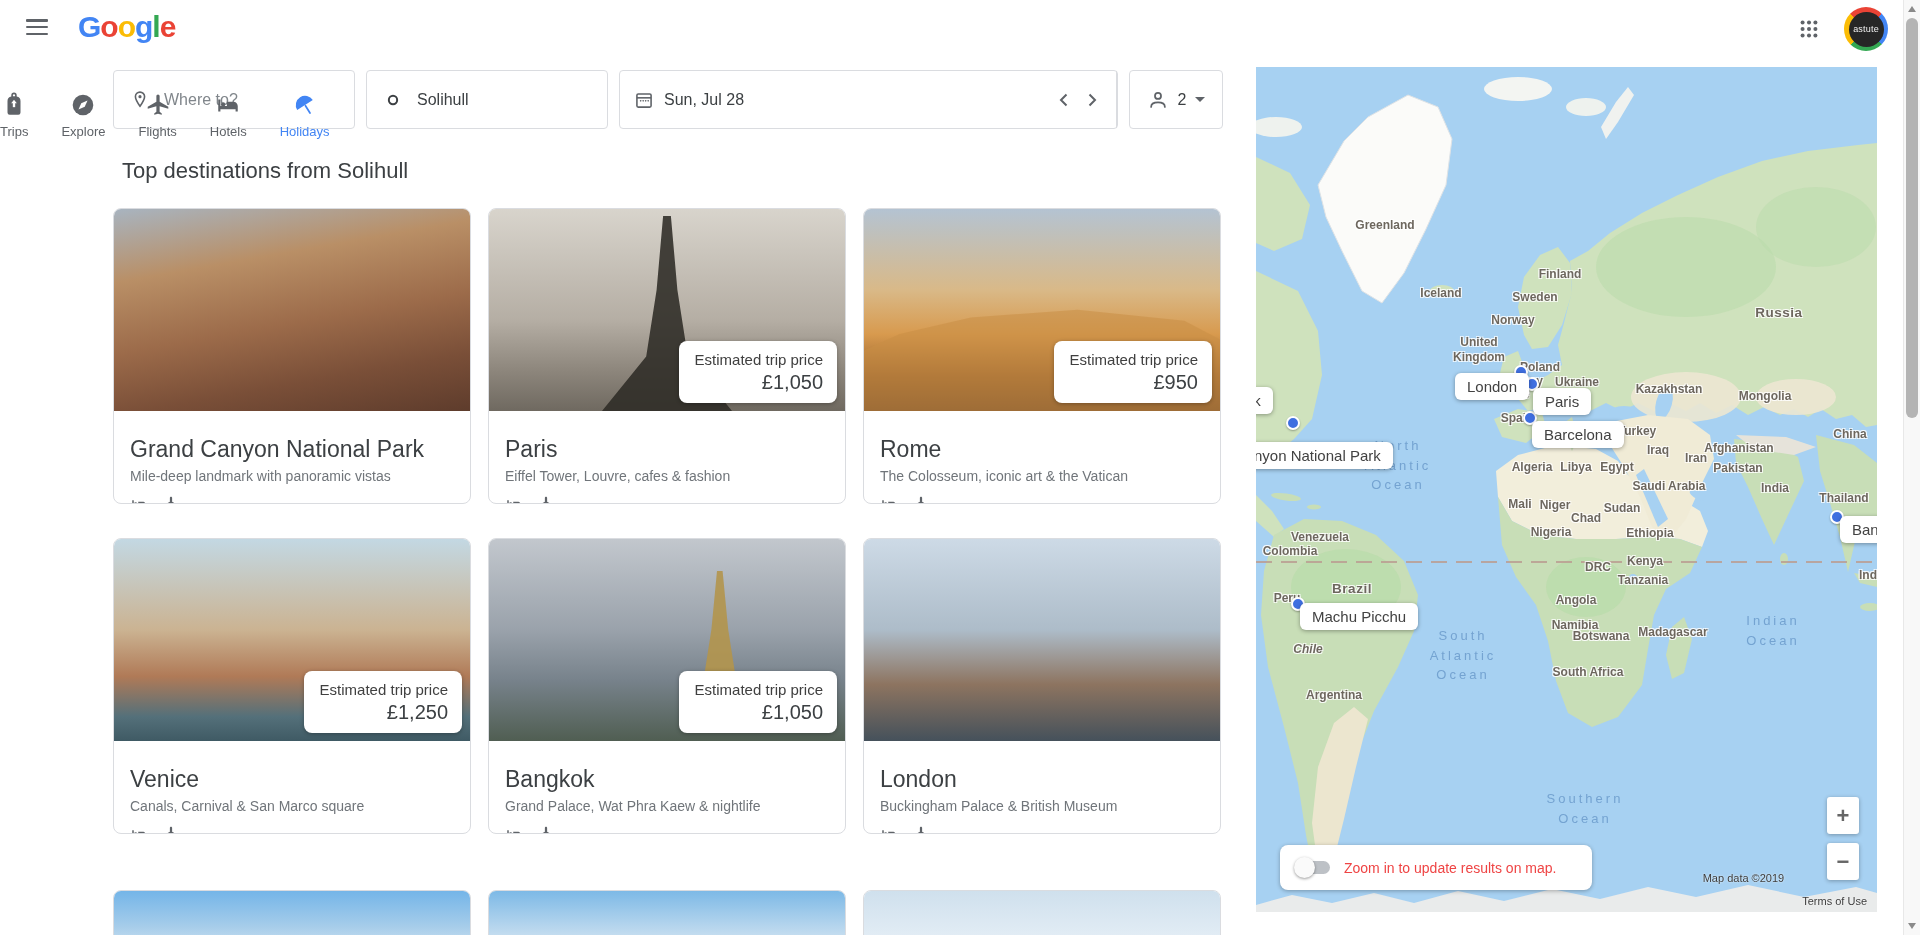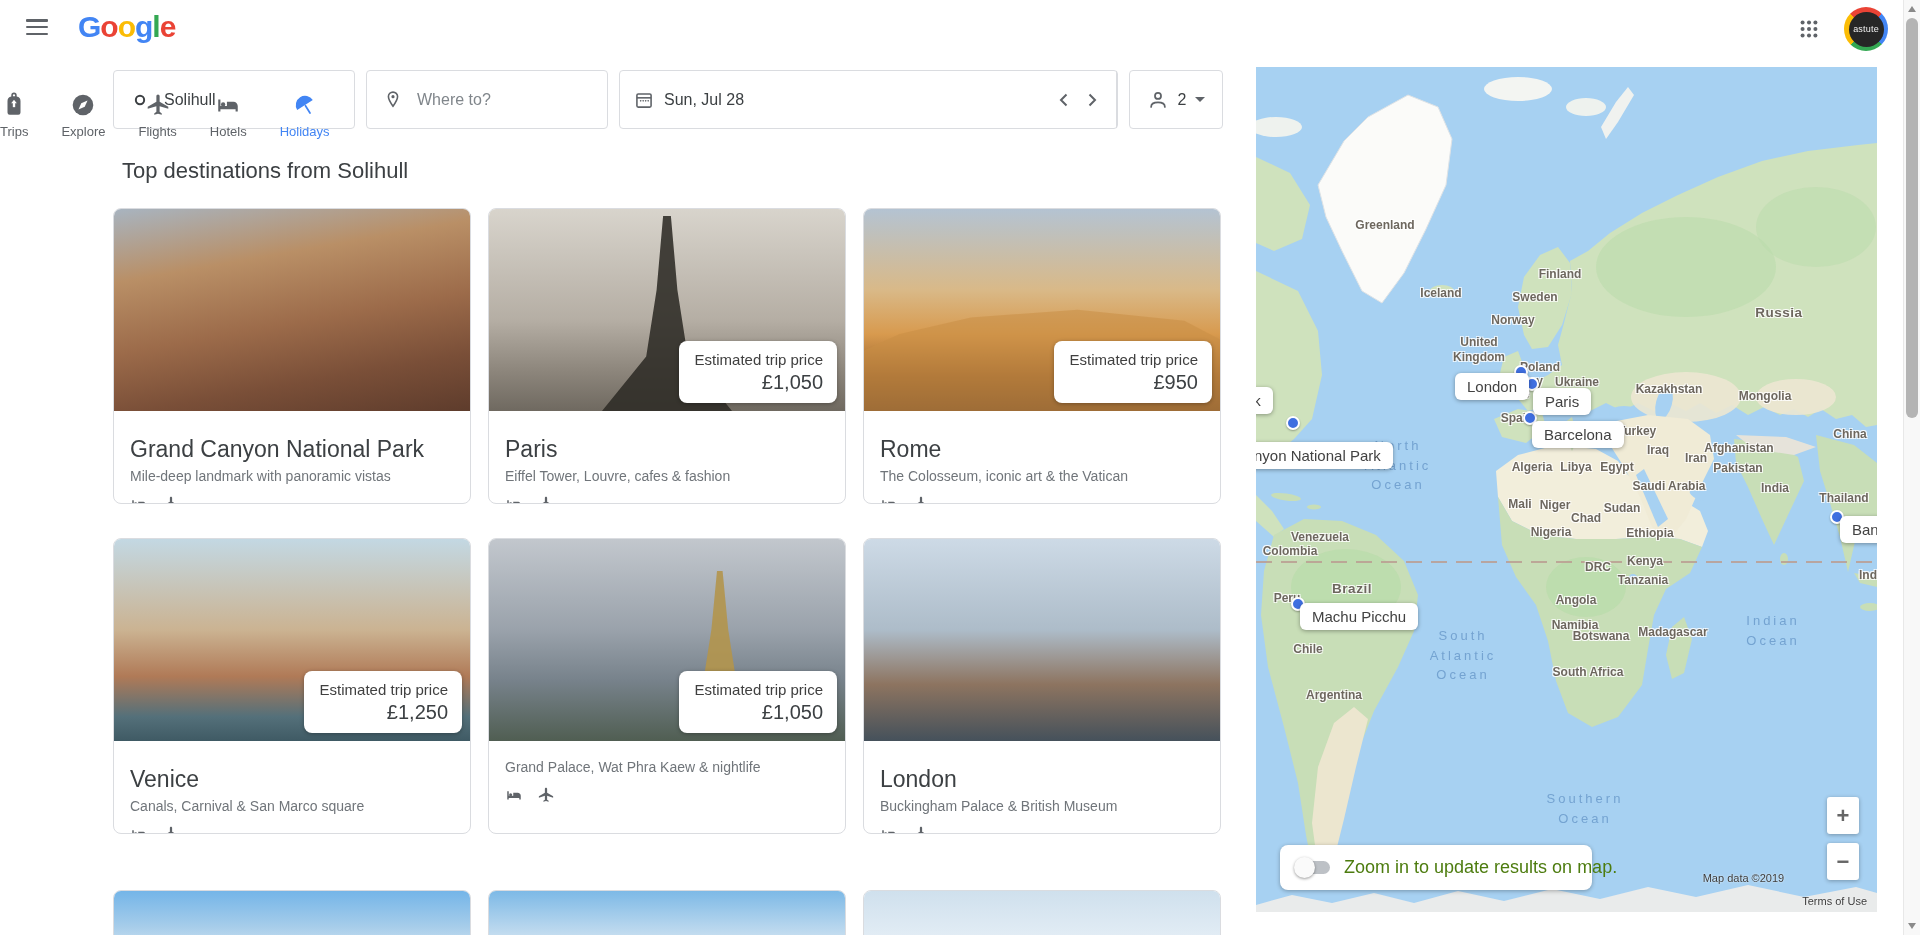--- a/index.html
+++ b/index.html
@@ -76,21 +76,21 @@
   .map-overlay { position:absolute; inset:0; }
   .country-label { position:absolute; transform:translate(-50%,-50%); font-size:12px; font-weight:700; color:#6d675e; white-space:pre-line; text-align:center; line-height:1.25;
     text-shadow:-1px -1px 0 rgba(255,255,255,.8),1px -1px 0 rgba(255,255,255,.8),-1px 1px 0 rgba(255,255,255,.8),1px 1px 0 rgba(255,255,255,.8); z-index:1; }
   .country-label.big { font-size:13.5px; letter-spacing:.5px; }
   .ocean-label { position:absolute; transform:translate(-50%,-50%); font-size:13px; color:#74a3d1; letter-spacing:3px; white-space:pre-line; text-align:center; line-height:1.5; z-index:1; }
   .map-marker { position:absolute; transform:translate(-50%,-50%); width:14px; height:14px; border-radius:50%; background:#3f6fe0; border:2.5px solid #fff; box-shadow:0 1px 2px rgba(0,0,0,.3); cursor:pointer; z-index:3; }
   .map-pill { position:absolute; background:#fff; border-radius:6px; box-shadow:0 1px 4px rgba(0,0,0,.35); padding:5px 12px; font-size:15px; color:#424242; white-space:nowrap; cursor:pointer; z-index:4; }
   .map-toggle { position:absolute; left:24px; top:778px; width:312px; height:45px; background:#fff; border-radius:8px; box-shadow:0 1px 4px rgba(0,0,0,.3); display:flex; align-items:center; gap:14px; padding:0 16px; z-index:5; }
   .switch { position:relative; width:34px; height:13px; border-radius:7px; background:#bdc1c6; cursor:pointer; flex:none; }
   .switch-knob { position:absolute; left:-2px; top:-4px; width:21px; height:21px; border-radius:50%; background:#fafafa; box-shadow:0 1px 3px rgba(0,0,0,.4); }
-  .map-toggle-label { font-size:18px; color:#4d7c0f; white-space:nowrap; }
+  .map-toggle-label { font-size:14px; color:#ef4444; white-space:nowrap; }
   .zoom-btn { position:absolute; left:571px; width:32px; height:37px; background:#fff; border:none; border-radius:3px; box-shadow:0 1px 4px rgba(0,0,0,.3); color:#666; font-size:22px; font-weight:700; cursor:pointer; z-index:5; line-height:1; }
   .zoom-in { top:730px; }
   .zoom-out { top:776px; }
   .map-attribution { position:absolute; right:10px; bottom:5px; display:flex; gap:18px; font-size:11px; color:#3c3c3c; z-index:5;
     text-shadow:0 0 2px rgba(255,255,255,.9); }
   .terms-link { cursor:pointer;margin-top:23px; }
 
   
   .scrollbar { position:absolute; right:0; top:0; width:17px; height:935px; background:#f8f8f8; border-left:1px solid #e8e8e8; z-index:60; }
   .sb-arrow { position:absolute; left:4px; width:0; height:0; border-left:4.5px solid transparent; border-right:4.5px solid transparent; cursor:pointer; }
@@ -174,36 +174,36 @@
             <path d="M3.5 12a8.5 8.5 0 0 1 17 0z"></path>
             <rect x="11.2" y="12" width="1.6" height="9.5" rx=".8"></rect>
           </g>
         </svg>
       </span>
     <span class="nav-label">Holidays</span>
   </div>
 </nav>
 
 <section class="searchbar">
-  <div class="field field-origin">
-    <span>
-        <svg width="20" height="20" viewBox="0 0 24 24">
-          <circle cx="12" cy="12" r="5" fill="none" stroke="#3c4043" stroke-width="2.4"></circle>
-        </svg>
-      </span>
-    <span class="field-text">Solihull</span>
-  </div>
   <div class="field field-dest">
     <span>
         <svg width="20" height="20" viewBox="0 0 24 24">
           <path d="M12 2.5c-3 0-5.5 2.4-5.5 5.4 0 4 5.5 11.6 5.5 11.6s5.5-7.6 5.5-11.6c0-3-2.5-5.4-5.5-5.4z" fill="none" stroke="#5f6368" stroke-width="1.9"></path>
           <circle cx="12" cy="8" r="1.9" fill="#5f6368"></circle>
         </svg>
       </span>
     <span class="field-text placeholder">Where to?</span>
+  </div>
+  <div class="field field-origin">
+    <span>
+        <svg width="20" height="20" viewBox="0 0 24 24">
+          <circle cx="12" cy="12" r="5" fill="none" stroke="#3c4043" stroke-width="2.4"></circle>
+        </svg>
+      </span>
+    <span class="field-text">Solihull</span>
   </div>
   <div class="field field-dates">
     <div class="date-half">
       <span>
           <svg width="20" height="20" viewBox="0 0 24 24">
             <rect x="3.5" y="4.8" width="17" height="15.7" rx="1.6" fill="none" stroke="#5f6368" stroke-width="1.9"></rect>
             <line x1="3.5" y1="9.4" x2="20.5" y2="9.4" stroke="#5f6368" stroke-width="1.9"></line>
             <circle cx="8" cy="13" r="1" fill="#5f6368"></circle>
             <circle cx="11" cy="13" r="1" fill="#5f6368"></circle>
             <circle cx="14" cy="13" r="1" fill="#5f6368"></circle>
@@ -336,20 +336,21 @@
     </div>
   </article>
 
   <article class="card">
     <div class="card-photo photo-bangkok"></div>
     <div class="price-badge">
       <div class="price-label">Estimated trip price</div>
       <div class="price-value">£1,050</div>
     </div>
     <div class="card-body">
+      <h3 class="card-title">Bangkok</h3>
       <p class="card-sub">Grand Palace, Wat Phra Kaew &amp; nightlife</p>
       <div class="card-icons">
         <span>
           <svg width="18" height="18" viewBox="0 0 24 24" fill="#5f6368">
               <circle cx="7.5" cy="11.5" r="2"></circle>
               <path d="M11 13V9h6c2.2 0 4 1.8 4 4v5h-2v-2H5v2H3V7h2v6h6z"></path>
             </svg>
         </span>
         <span>
           <svg width="18" height="18" viewBox="0 0 24 24" fill="#5f6368">
@@ -552,21 +553,21 @@
   <div class="country-label" style="left: 332px; top: 605px;">South Africa</div>
 
   <div class="country-label" style="left: 64px; top: 470px;">Venezuela</div>
 
   <div class="country-label" style="left: 34px; top: 484px;">Colombia</div>
 
   <div class="country-label" style="left: 31px; top: 531px;">Peru</div>
 
   <div class="country-label big" style="left: 96px; top: 522px;">Brazil</div>
 
-  <div class="country-label" style="left: 52px; top: 582px;">Chile</div>
+  <div class="country-label" style="left: 52px; top: 582px; font-style: italic;">Chile</div>
 
   <div class="country-label" style="left: 78px; top: 628px;">Argentina</div>
 
   <div class="country-label" style="left: 612px; top: 508px;">Ind</div>
 </div>
     <div>
   <div class="map-marker" style="left: 37px; top: 356px;"></div>
 
   <div class="map-marker" style="left: 265px; top: 305px;"></div>
 

